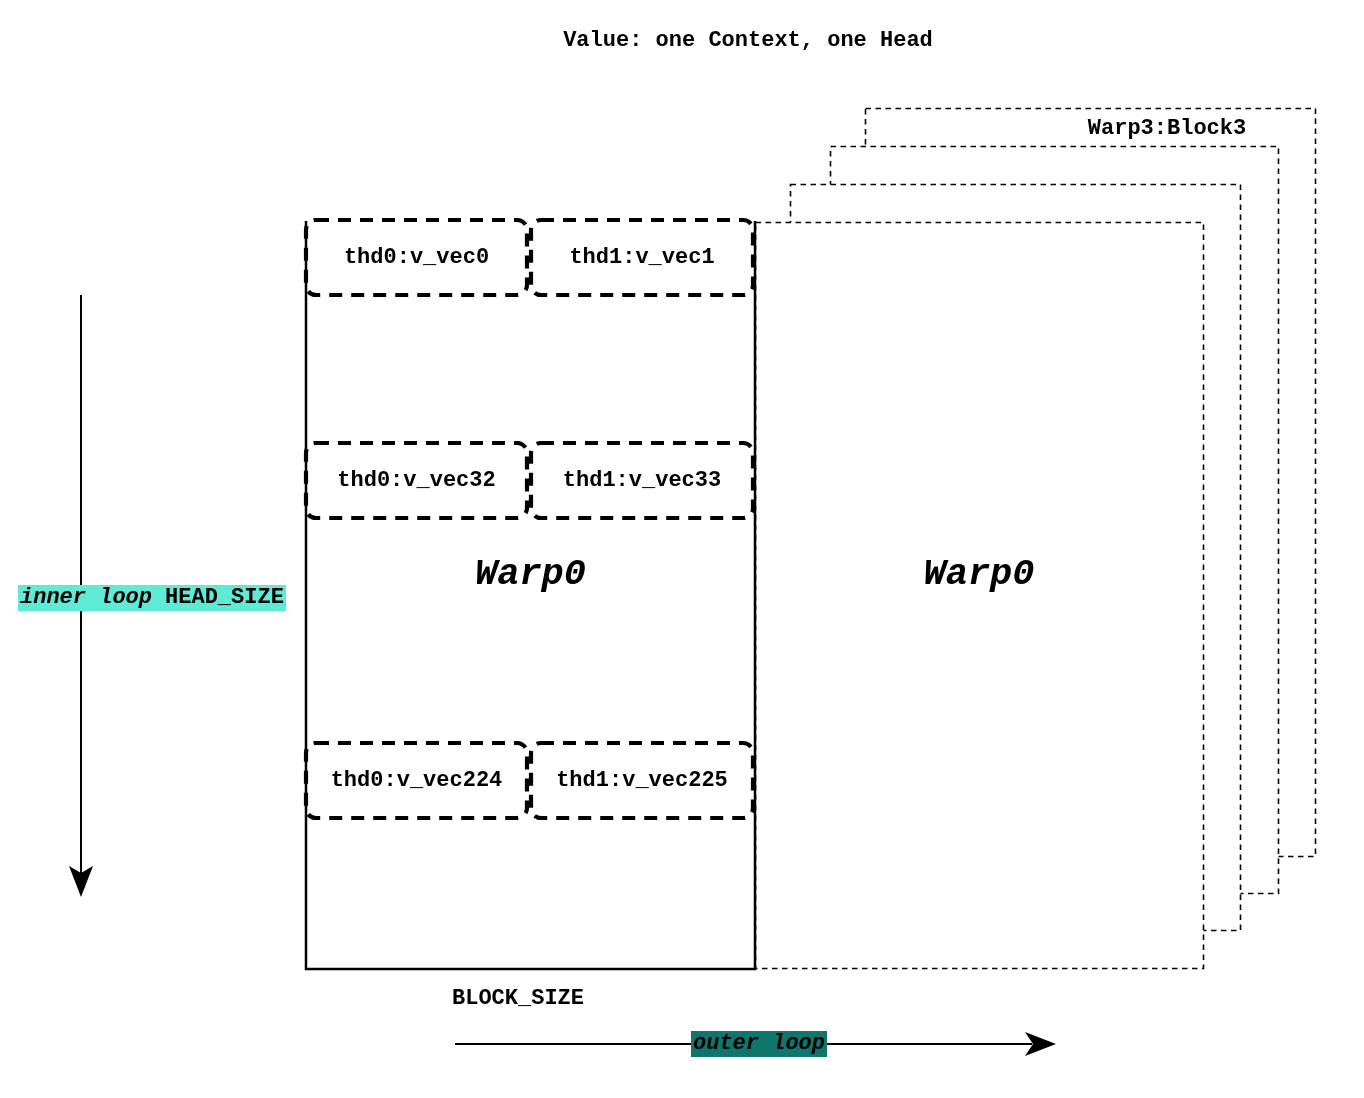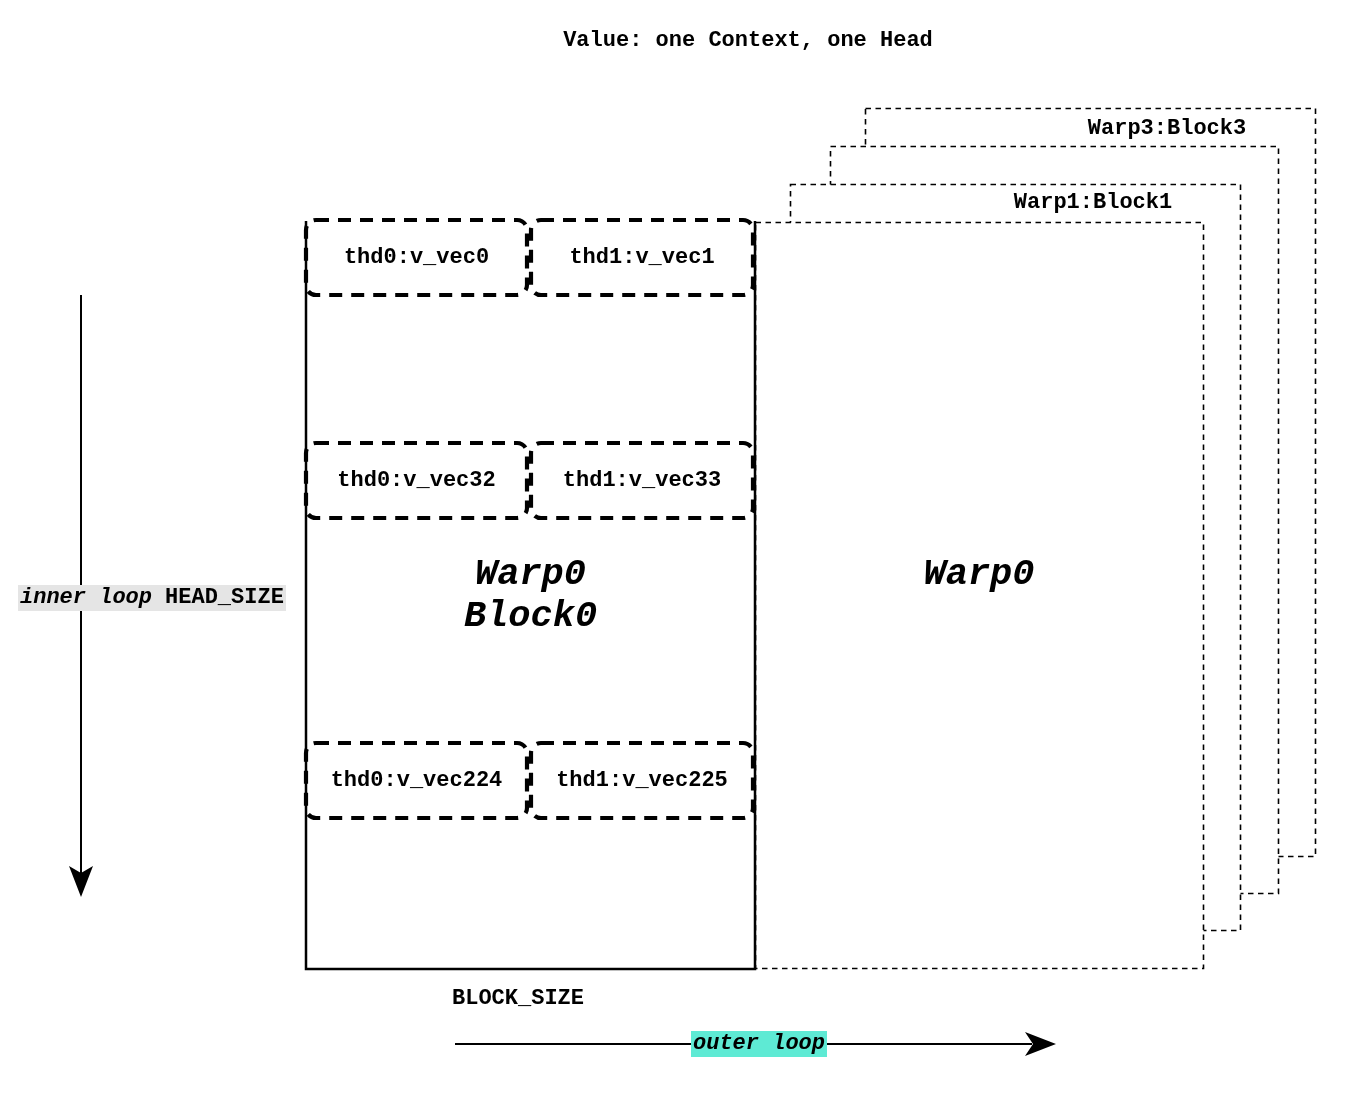--- a/index.html
+++ b/index.html
@@ -27,25 +27,25 @@
   .cell.c2{left:531px;width:222px;}
   .cell.r1{top:220px;height:75px;}
   .cell.r2{top:443px;height:75px;font-family:Liberation Mono, monospace;}
   .cell.r3{top:743px;height:75px;}
   .blockname{
     position:absolute;top:553px;text-align:center;
     font-size:37px;line-height:42px;font-style:italic;
   }
   .blockname.b0{left:306px;width:449px;}
   .blockname.b4{left:755px;width:448px;}
-  .axis-left{left:18px;top:585px;background:#e5e5e5;padding:0 2px;}
+  .axis-left{left:18px;top:585px;background:#5eead4;padding:0 2px;}
   .axis-left .it{font-style:italic;}
   .axis-left .dim{margin-left:13px;}
   .blocksize{left:452px;top:986px;}
-  .outerloop{left:691px;top:1031px;background:#5eead4;padding:0 2px;font-style:italic;}
+  .outerloop{left:691px;top:1031px;background:#0f766e;padding:0 2px;font-style:italic;}
 </style>
 </head>
 <body>
 
 <div class="canvas">
 
   <svg width="1364" height="1098" viewBox="0 0 1364 1098">
 
     <rect x="865.5" y="108.5" width="450" height="748" fill="#ffffff" stroke="#000000" stroke-width="1.6" stroke-dasharray="5.5 4.5"></rect>
     <rect x="830.5" y="146.5" width="448" height="747" fill="#ffffff" stroke="#000000" stroke-width="1.6" stroke-dasharray="5.5 4.5"></rect>
@@ -65,32 +65,30 @@
     <line x1="81" y1="295" x2="81" y2="876" stroke="#000000" stroke-width="2"></line>
     <polygon points="81,897 69,866 81,873 93,866" fill="#000000"></polygon>
 
     <line x1="455" y1="1044" x2="1032" y2="1044" stroke="#000000" stroke-width="2"></line>
     <polygon points="1056,1044 1025,1032 1033,1044 1025,1056" fill="#000000"></polygon>
   </svg>
 
   <div class="lbl title">Value: one Context, one Head</div>
 
   <div class="lbl wlabel w3">Warp3:Block3</div>
-  <div class="lbl wlabel w1">Warp1:Block1</div>
 
   <div class="cell r1 c1">thd0:v_vec0</div>
   <div class="cell r1 c2">thd1:v_vec1</div>
   <div class="cell r2 c1">thd0:v_vec32</div>
   <div class="cell r2 c2">thd1:v_vec33</div>
   <div class="cell r3 c1">thd0:v_vec224</div>
   <div class="cell r3 c2">thd1:v_vec225</div>
 
   <div class="blockname b0">
     <div>Warp0</div>
-    <div>Block0</div>
   </div>
   <div class="blockname b4">
     <div>Warp0</div>
   </div>
 
   <div class="lbl axis-left">
     <span class="it">inner loop</span><span class="dim">HEAD_SIZE</span>
   </div>
 
   <div class="lbl blocksize">BLOCK_SIZE</div>

